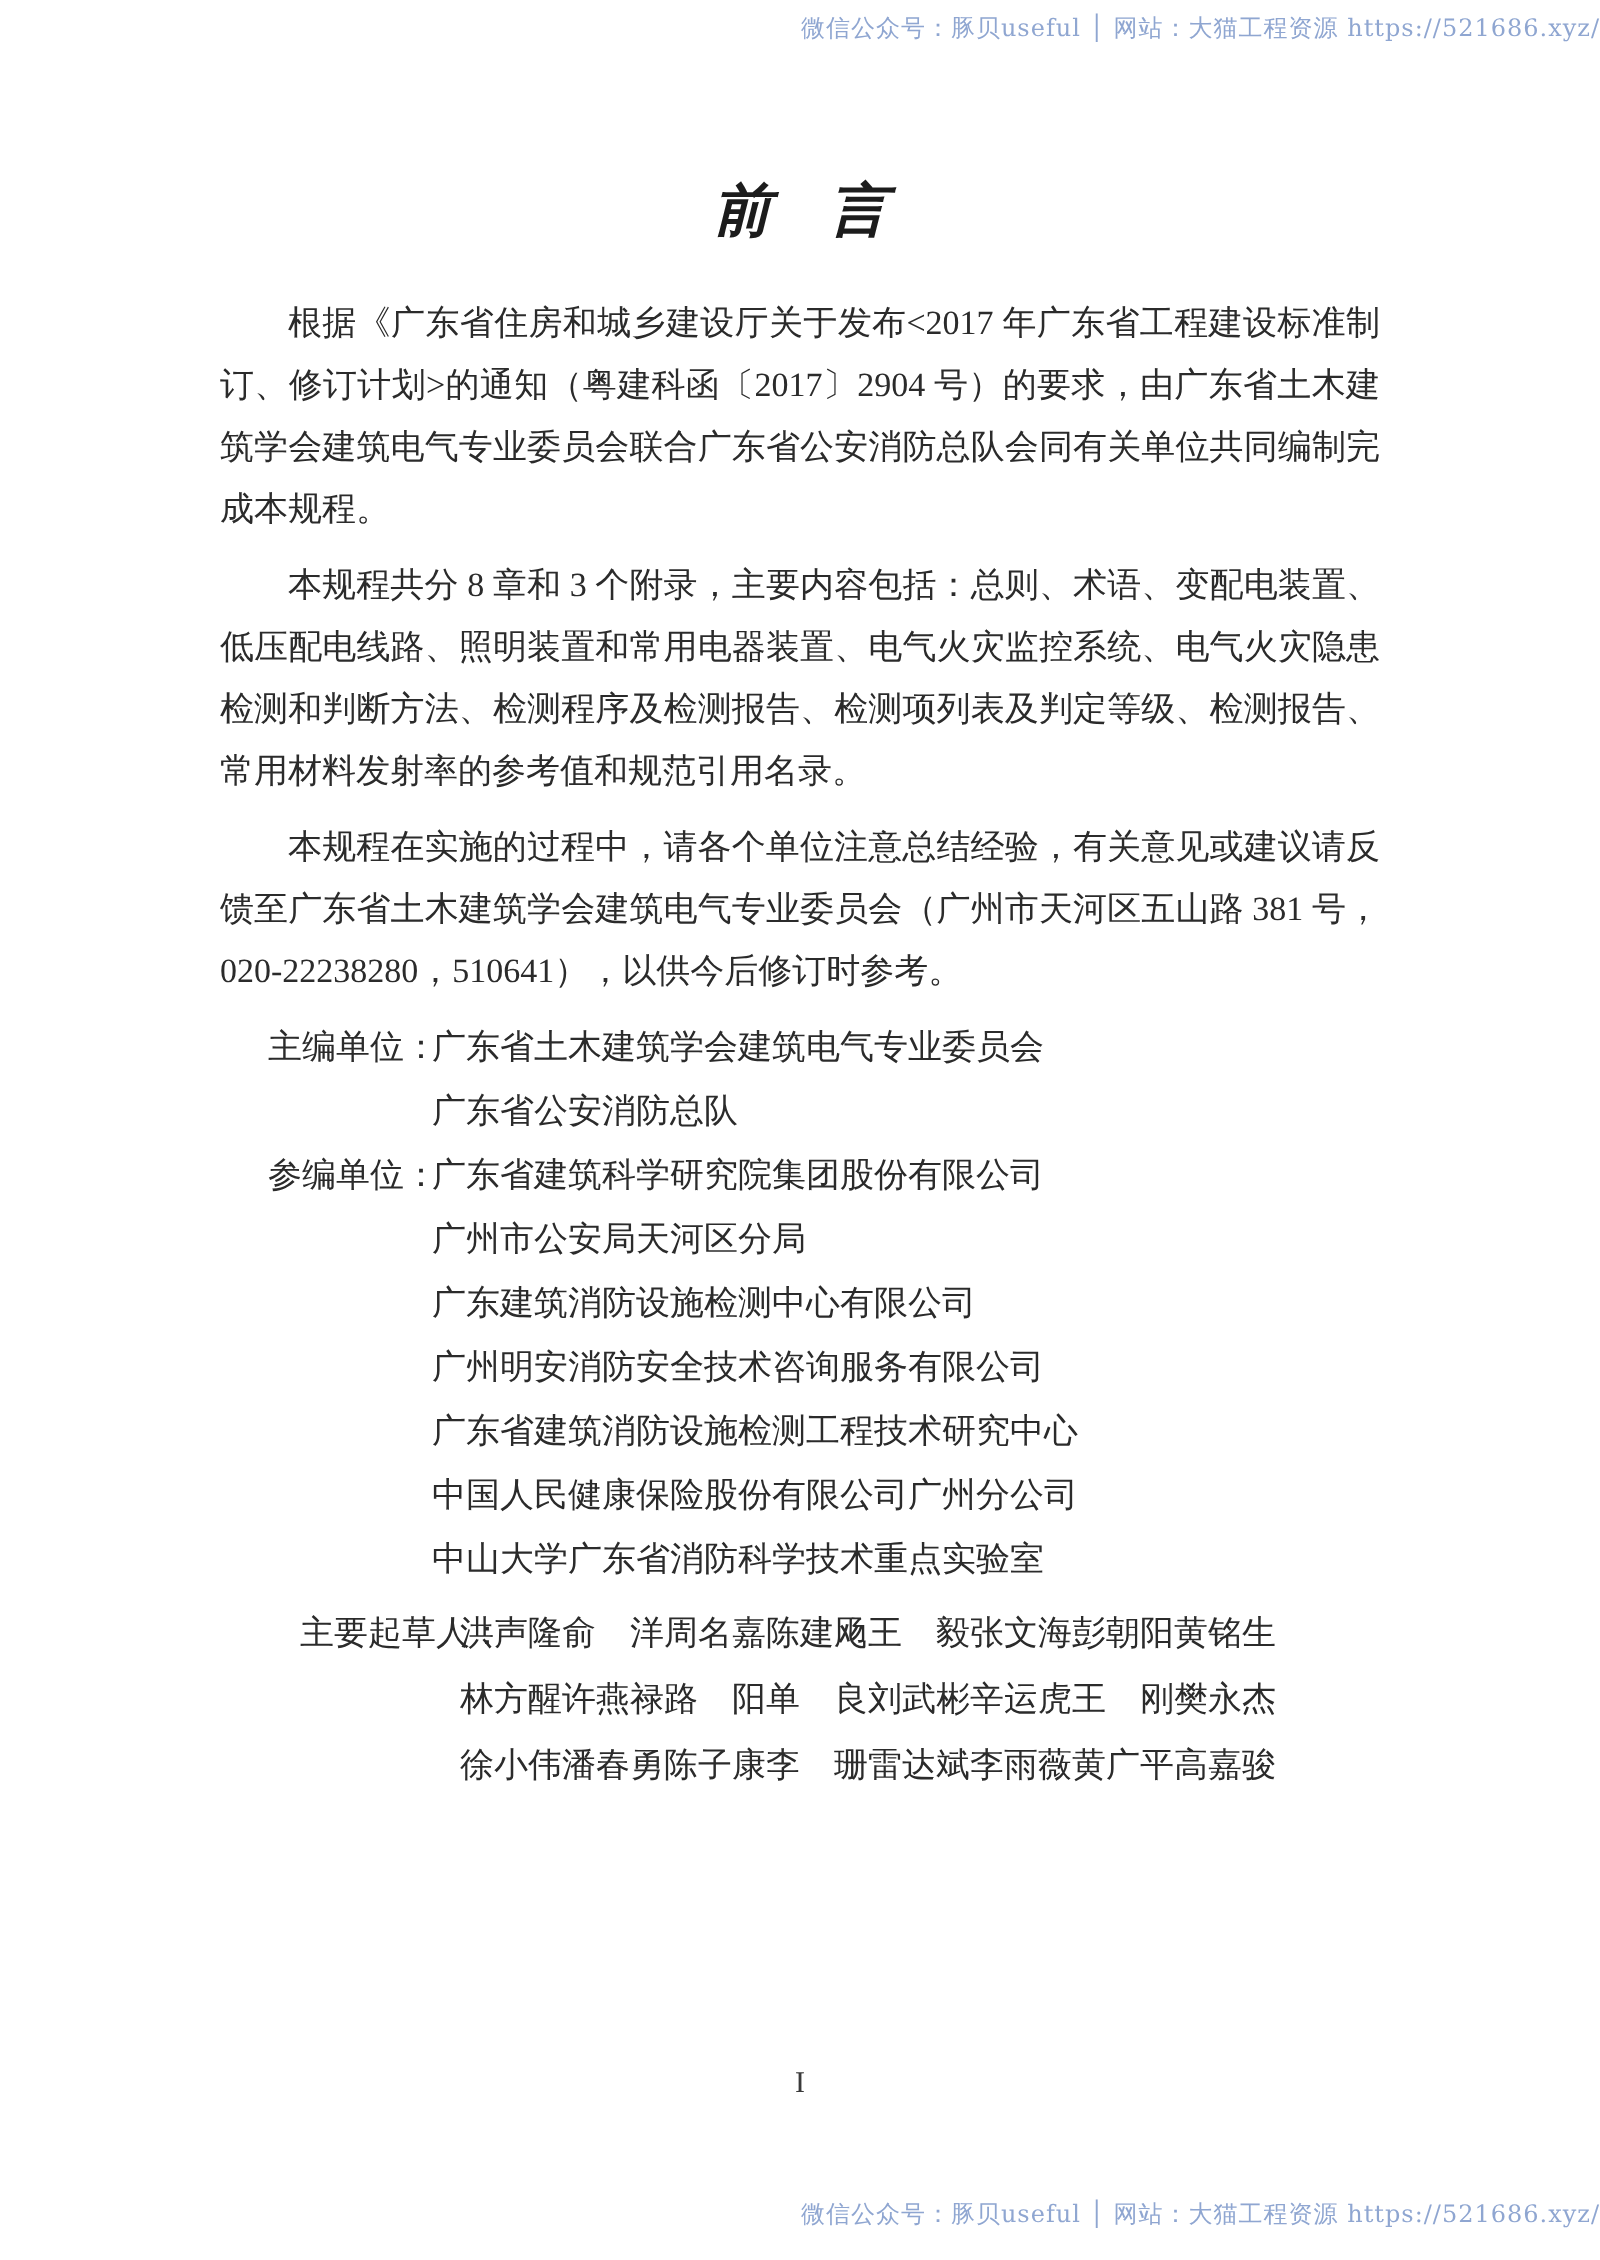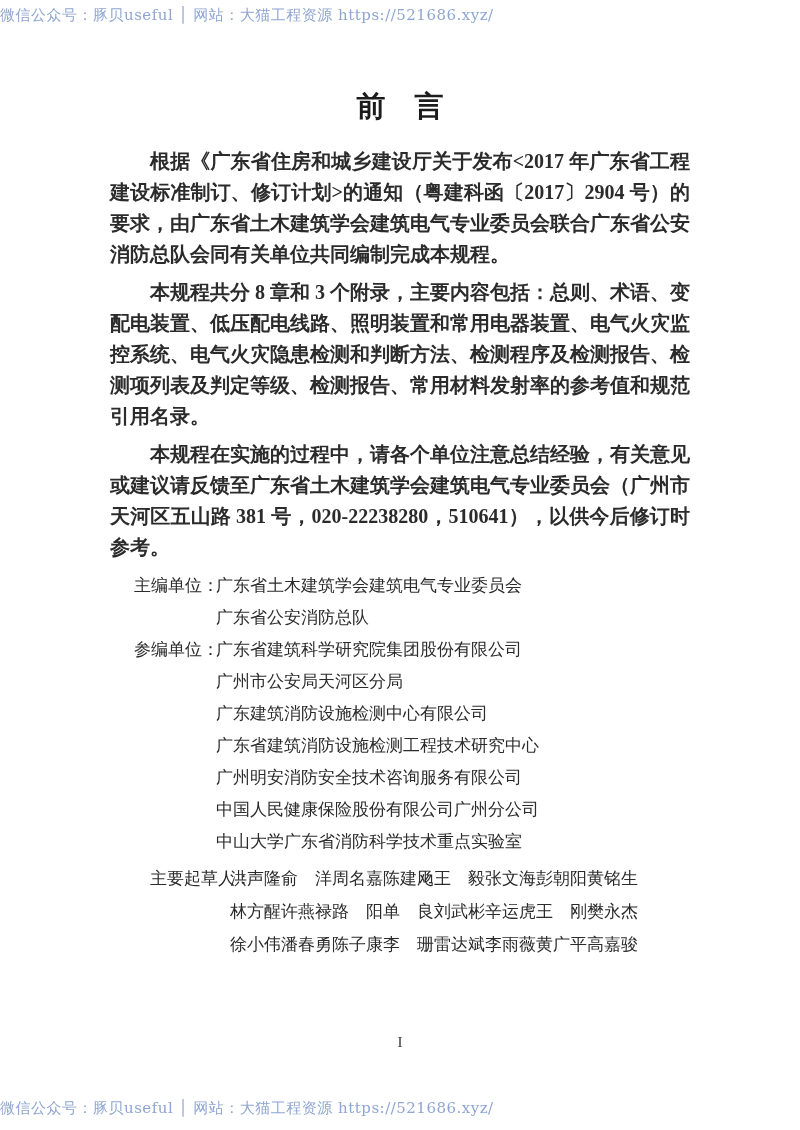--- a/index.html
+++ b/index.html
@@ -6,50 +6,50 @@
   body {
     width: 800px; height: 1130px;
     background: #ffffff;
     position: relative;
     overflow: hidden;
     font-family: "Liberation Serif", "DejaVu Serif", serif;
     color: #2b2b2b;
   }
   .watermark {
     position: absolute; left: 0; right: 0;
-    text-align: left;
-    font-size: 15px;
+    text-align: right;
+    font-size: 12px;
     color: #8fa6d1;
     letter-spacing: 0.5px;
     font-family: "DejaVu Serif", serif;
   }
   .wm-top { top: 6px; }
   .wm-bottom { top: 1099px; }
 
   .content {
     position: absolute;
     left: 110px; top: 88px;
     width: 580px;
   }
   .doc-title {
     text-align: center;
     font-family: "Liberation Sans", "DejaVu Sans", sans-serif;
     font-weight: bold;
     font-size: 29px;
     line-height: 36px;
     margin: 0 0 22px 0;
     color: #1c1c1c;
+    font-style: italic;
   }
   .para {
-    font-size: 20px;
+    font-size: 17px;
     line-height: 31px;
     text-align: justify;
     text-indent: 2em;
     margin: 0 0 7px 0;
-    font-weight: bold;
   }
   .unit-block {
     position: relative;
     padding-left: 106px;
     font-size: 17px;
   }
   .unit-label {
     position: absolute;
     left: 24px; top: 0;
     line-height: 32px;
@@ -103,22 +103,22 @@
     <span class="unit-label">主编单位：</span>
     <div class="unit-line">广东省土木建筑学会建筑电气专业委员会</div>
     <div class="unit-line">广东省公安消防总队</div>
   </div>
 
   <div class="unit-block">
     <span class="unit-label">参编单位：</span>
     <div class="unit-line">广东省建筑科学研究院集团股份有限公司</div>
     <div class="unit-line">广州市公安局天河区分局</div>
     <div class="unit-line">广东建筑消防设施检测中心有限公司</div>
+    <div class="unit-line">广州明安消防安全技术咨询服务有限公司</div>
     <div class="unit-line">广东省建筑消防设施检测工程技术研究中心</div>
-    <div class="unit-line">广州明安消防安全技术咨询服务有限公司</div>
     <div class="unit-line">中国人民健康保险股份有限公司广州分公司</div>
     <div class="unit-line">中山大学广东省消防科学技术重点实验室</div>
   </div>
 
   <div class="drafters-block">
     <span class="drafters-label">主要起草人：</span>
     <div class="name-row">
       <span>洪声隆</span>
       <span>俞　洋</span>
       <span>周名嘉</span>

